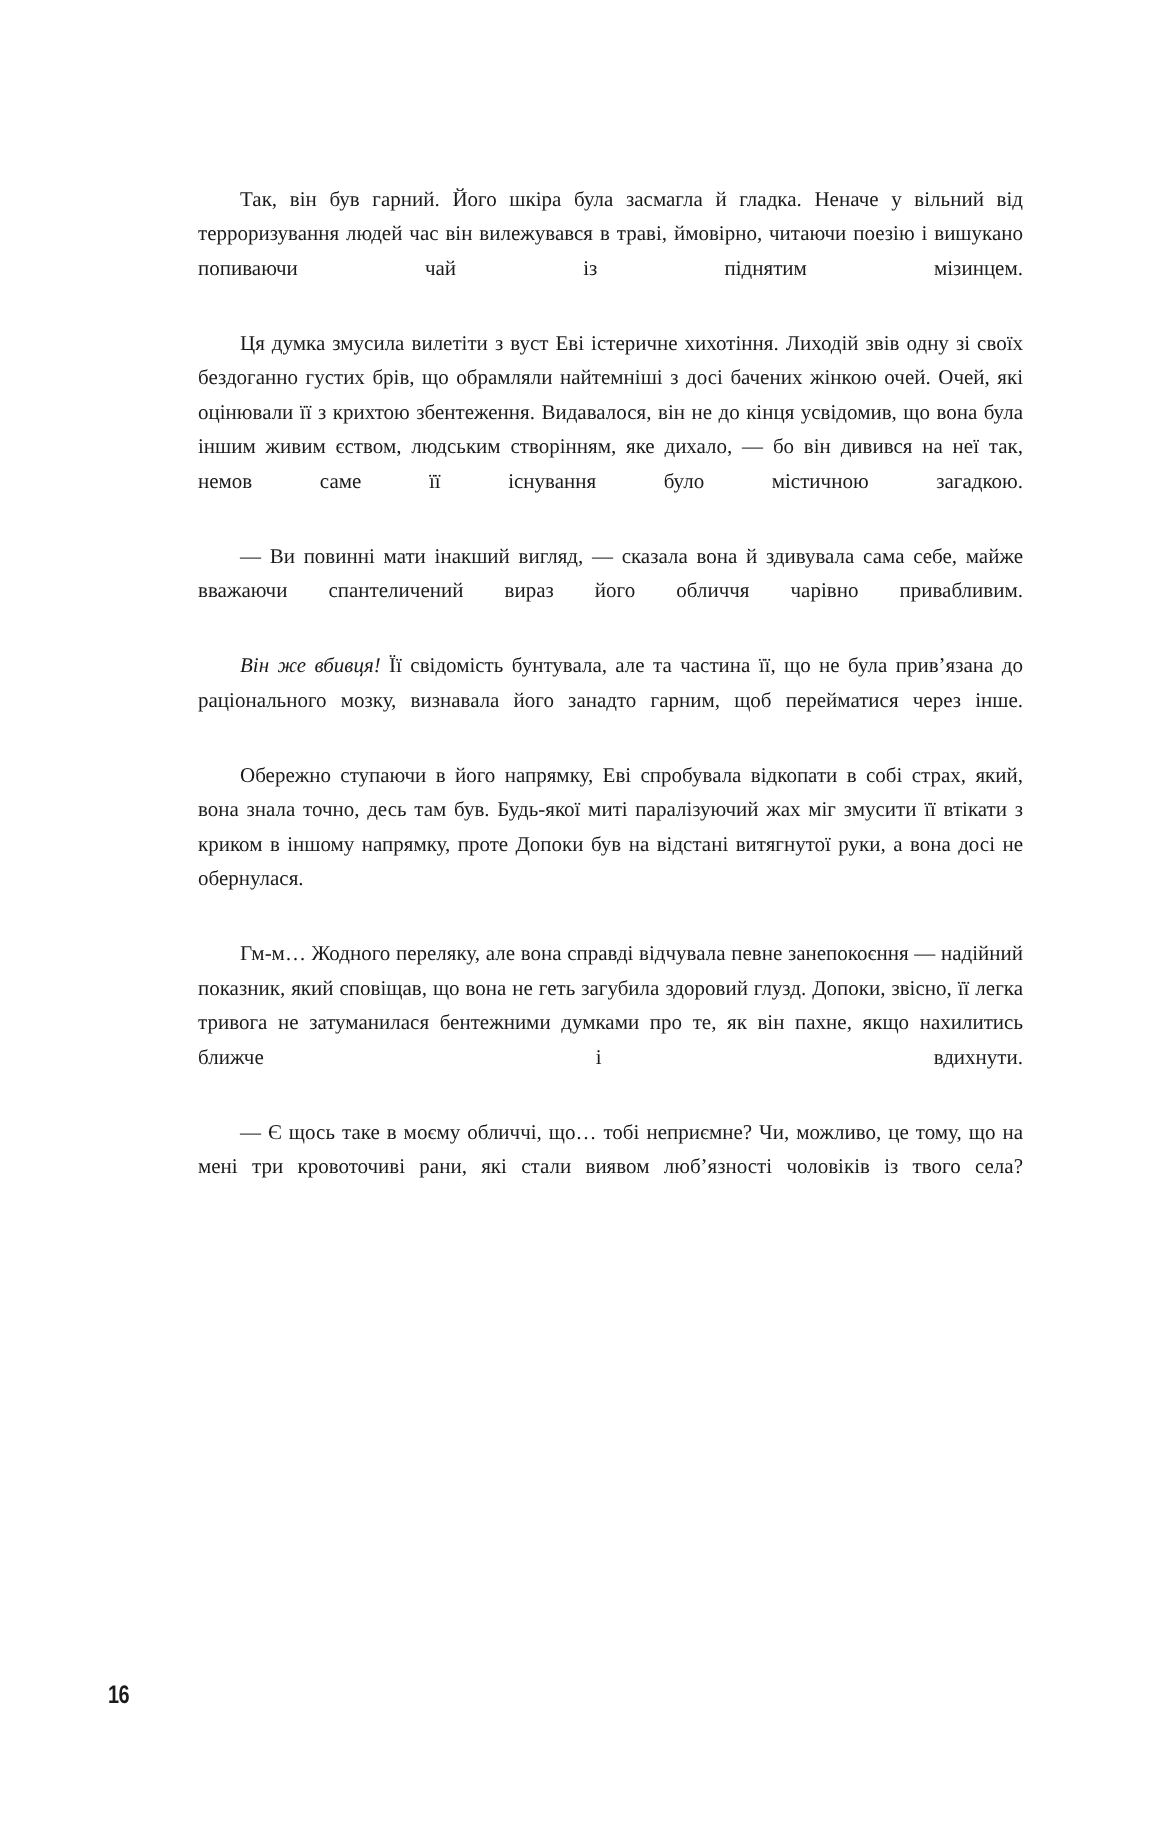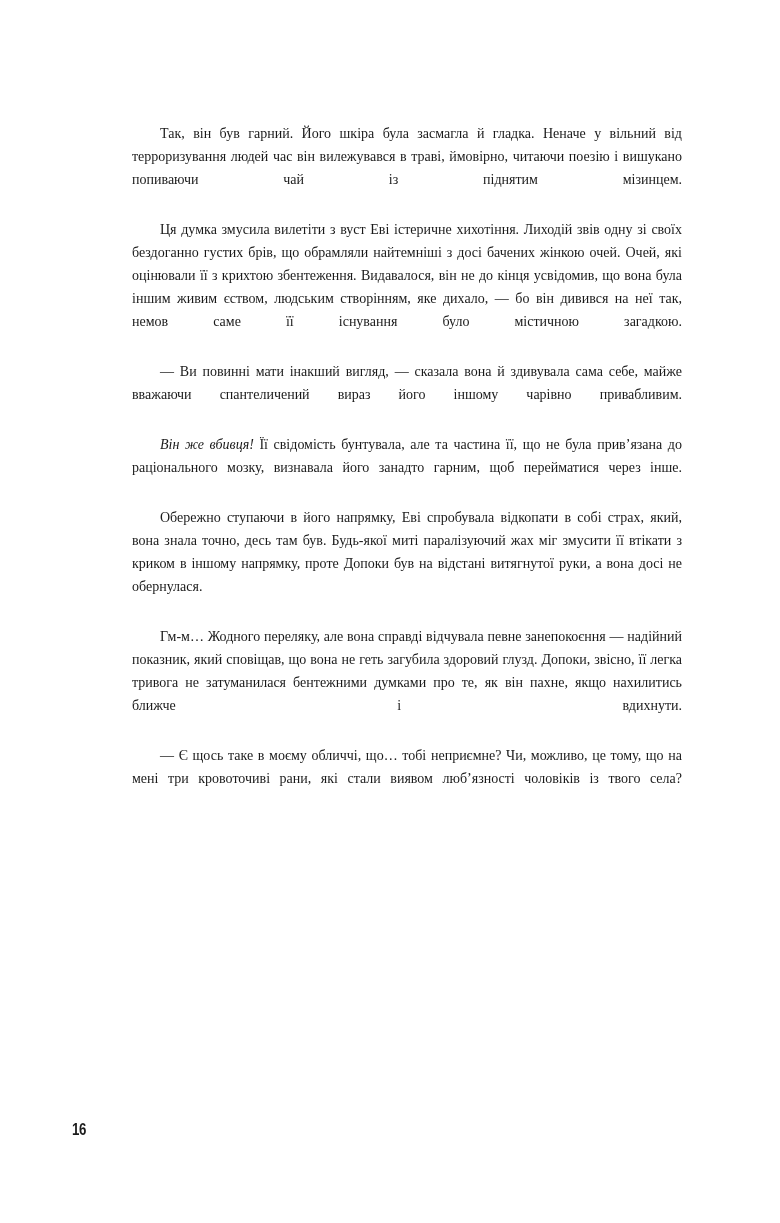--- a/index.html
+++ b/index.html
@@ -70,21 +70,21 @@
 <body>
 
 <div class="page">
 
   <div class="text-block">
 
     <p class="para">Так, він був гарний. Його шкіра була засмагла й гладка. Неначе у вільний від терроризування людей час він вилежувався в траві, ймовірно, читаючи поезію і вишукано попиваючи чай із піднятим мізинцем.</p>
 
     <p class="para">Ця думка змусила вилетіти з вуст Еві істеричне хихотіння. Лиходій звів одну зі своїх бездоганно густих брів, що обрамляли найтемніші з досі бачених жінкою очей. Очей, які оцінювали її з крихтою збентеження. Видавалося, він не до кінця усвідомив, що вона була іншим живим єством, людським створінням, яке дихало, — бо він дивився на неї так, немов саме її існування було містичною загадкою.</p>
 
-    <p class="para">— Ви повинні мати інакший вигляд, — сказала вона й здивувала сама себе, майже вважаючи спантеличений вираз його іншому чарівно привабливим.</p>
+    <p class="para">— Ви повинні мати інакший вигляд, — сказала вона й здивувала сама себе, майже вважаючи спантеличений вираз його обличчя чарівно привабливим.</p>
 
     <p class="para"><em>Він же вбивця!</em><span> Її свідомість бунтувала, але та частина її, що не була прив’язана до раціонального мозку, визнавала його занадто гарним, щоб перейматися через інше.</span></p>
 
     <p class="para">Обережно ступаючи в його напрямку, Еві спробувала відкопати в собі страх, який, вона знала точно, десь там був. Будь-якої миті паралізуючий жах міг змусити її втікати з криком в іншому напрямку, проте Допоки був на відстані витягнутої руки, а вона досі не обернулася.</p>
 
     <p class="para">Гм-м… Жодного переляку, але вона справді відчувала певне занепокоєння — надійний показник, який сповіщав, що вона не геть загубила здоровий глузд. Допоки, звісно, її легка тривога не затуманилася бентежними думками про те, як він пахне, якщо нахилитись ближче і вдихнути.</p>
 
     <p class="para">— Є щось таке в моєму обличчі, що… тобі неприємне? Чи, можливо, це тому, що на мені три кровоточиві рани, які стали виявом люб’язності чоловіків із твого села?</p>
 
   </div>

